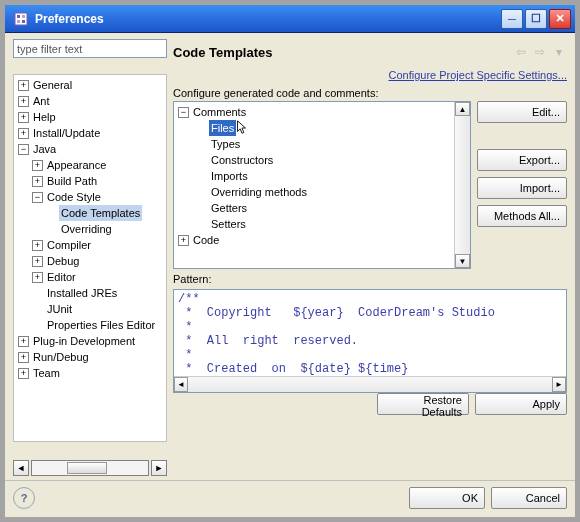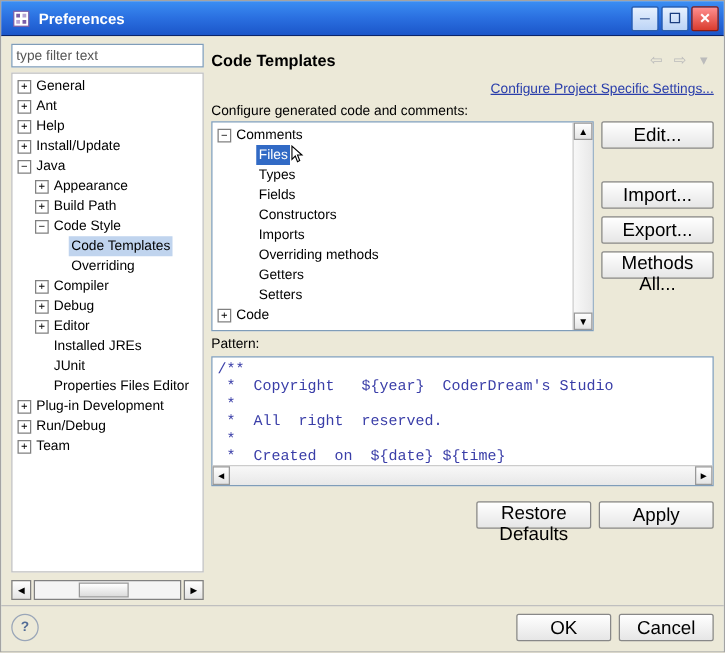--- a/index.html
+++ b/index.html
@@ -1,27 +1,27 @@
 <!DOCTYPE html>
 <html><head>
 <meta charset="utf-8">
 <style>
   * { box-sizing: border-box; }
   body { margin:0; font-family: Tahoma, Arial, sans-serif; font-size:11px; background:#ece9d8; color:#000; }
-  .window { width:580px; height:522px; border:1px solid #a3a3a3; background:#ece9d8; display:flex; flex-direction:column; box-shadow:0 0 0 1px #cfe3ff inset; }
+  .window { width:580px; height:522px; border:5px solid #a3a3a3; background:#ece9d8; display:flex; flex-direction:column; box-shadow:0 0 0 1px #cfe3ff inset; }
   .titlebar { height:28px; background:linear-gradient(to bottom,#3b8ef3 0%,#2a6fe0 50%,#1b56c9 100%); display:flex; align-items:center; padding:0 4px 0 8px; color:#fff; font-weight:bold; font-size:12px; border-bottom:1px solid #0a246a;}
   .title-icon { width:16px; height:16px; margin-right:6px; display:flex; align-items:center; justify-content:center;}
   .title-icon svg { display:block;}
   .title-text { flex:1; }
   .winbtns { display:flex; gap:2px;}
   .winbtn { width:22px; height:20px; background:linear-gradient(to bottom,#e7f1ff,#bcd4f6); border:1px solid #2b5dab; border-radius:2px; display:flex; align-items:center; justify-content:center; color:#1b3e80; font-size:11px; cursor:pointer;}
   .winbtn.close { background:linear-gradient(to bottom,#ff8f8f,#d93c2e); color:#fff; border-color:#8a1a10;}
   .client { flex:1; display:flex; flex-direction:column; background:#ece9d8;}
   .main { flex:1; display:flex; overflow:hidden; padding:6px 8px 0 8px; gap:6px;}
-  .leftpane { width:154px; display:flex; flex-direction:column; gap:4px;}
+  .leftpane { width:154px; display:flex; flex-direction:column; gap:16px;}
   .filter { border:1px solid #7f9db9; background:#fff; height:19px; padding:1px 3px; font-family:inherit; font-size:11px; color:#555;}
   .tree-container { flex:1; border:1px solid #bfbfbf; background:#fff; overflow:hidden; position:relative;}
   .tree { padding:2px 0; height:100%; overflow-y:auto; overflow-x:hidden;}
   .tree ul { list-style:none; margin:0; padding:0 0 0 14px;}
   .tree > ul { padding-left:4px;}
   .tree li { white-space:nowrap; line-height:16px;}
   .tree-row { display:flex; align-items:center; gap:2px; height:16px;}
   .expander { width:11px; height:11px; border:1px solid #808080; background:#fff; color:#000; font-size:9px; line-height:9px; display:flex; align-items:center; justify-content:center; cursor:pointer; flex:0 0 auto;}
   .expander.blank { border-color:transparent; background:transparent; cursor:default;}
   .tree-label { padding:0 2px; cursor:pointer;}
@@ -45,27 +45,27 @@
   .codetree > ul { padding-left:4px;}
   .codetree li { white-space:nowrap; line-height:16px;}
   .ct-row { display:flex; align-items:center; gap:2px; height:16px;}
   .ct-label { padding:0 2px; cursor:pointer;}
   .ct-label.sel { background:#316ac5; color:#fff;}
   .cursor-img { width:12px; height:16px; vertical-align:top; margin-left:-2px;}
   .vscroll { width:16px; border-left:1px solid #ccc; background:linear-gradient(to right,#f8f8f8,#e8e8e8); display:flex; flex-direction:column;}
   .vscroll .arrowbtn { width:auto; height:14px; border:1px solid #999; font-size:8px;}
   .vscroll-track { flex:1;}
   .sidebtns { width:90px; display:flex; flex-direction:column; gap:6px;}
-  .btn { height:22px; border:1px solid #888; background:linear-gradient(to bottom,#fff,#e6e6e6); border-radius:2px; cursor:pointer; font-family:inherit; font-size:15px; padding:0 6px; text-align:center;}
+  .btn { height:22px; border:1px solid #888; background:linear-gradient(to bottom,#fff,#e6e6e6); border-radius:2px; cursor:pointer; font-family:inherit; font-size:11px; padding:0 6px; text-align:right;}
   .pattern-area { border:1px solid #7f9db9; background:#fff; margin-top:2px; height:104px; position:relative; display:flex; flex-direction:column;}
   .pattern-text { flex:1; white-space:pre; font-family:"Courier New",monospace; font-size:12px; color:#3a3ea8; padding:2px 4px; overflow:hidden;}
   .pattern-hscroll { height:16px; border-top:1px solid #ccc; background:linear-gradient(to bottom,#f8f8f8,#e8e8e8); display:flex;}
   .pattern-hscroll .arrowbtn { height:auto; width:14px; font-size:8px; border:1px solid #999;}
   .pattern-hscroll-track { flex:1;}
-  .btnrow-right { display:flex; justify-content:flex-end; gap:6px; margin-top:12px;}
+  .btnrow-right { display:flex; justify-content:flex-end; gap:6px; margin-top:0;}
   .btnrow-right .btn { width:92px;}
   .footer { padding:6px 8px 8px 8px; display:flex; align-items:center; border-top:1px solid #bfbfbf; margin-top:4px;}
   .help-icon { width:22px; height:22px; border:1px solid #9aa6b8; border-radius:11px; display:flex; align-items:center; justify-content:center; color:#516b95; font-weight:bold; cursor:pointer;}
   .footer-btns { margin-left:auto; display:flex; gap:6px;border-radius:10px;}
   .footer-btns .btn { width:76px;}
 </style>
 </head>
 <body>
 
 <div class="window">
@@ -257,26 +257,20 @@
                       </li>
                     <li>
                         <div class="ct-row">
                           <span class="expander blank"></span>
                           <span class="ct-label">Types</span>
                         </div>
                       </li>
                     <li>
                         <div class="ct-row">
                           <span class="expander blank"></span>
-                          <span class="ct-label">Fields</span>
-                        </div>
-                      </li>
-                    <li>
-                        <div class="ct-row">
-                          <span class="expander blank"></span>
                           <span class="ct-label">Constructors</span>
                         </div>
                       </li>
                     <li>
                         <div class="ct-row">
                           <span class="expander blank"></span>
                           <span class="ct-label">Imports</span>
                         </div>
                       </li>
                     <li>
@@ -309,22 +303,22 @@
             </div>
             <div class="vscroll">
               <div class="arrowbtn">▲</div>
               <div class="vscroll-track"></div>
               <div class="arrowbtn">▼</div>
             </div>
           </div>
           <div class="sidebtns">
             <button class="btn">Edit...</button>
             <div style="height:14px"></div>
+            <button class="btn">Export...</button>
             <button class="btn">Import...</button>
-            <button class="btn">Export...</button>
             <button class="btn">Methods All...</button>
           </div>
         </div>
         <div class="lbl">Pattern:</div>
         <div class="pattern-area">
           <div class="pattern-text">/**
  *  Copyright   ${year}  CoderDream's Studio
  *
  *  All  right  reserved.
  *

